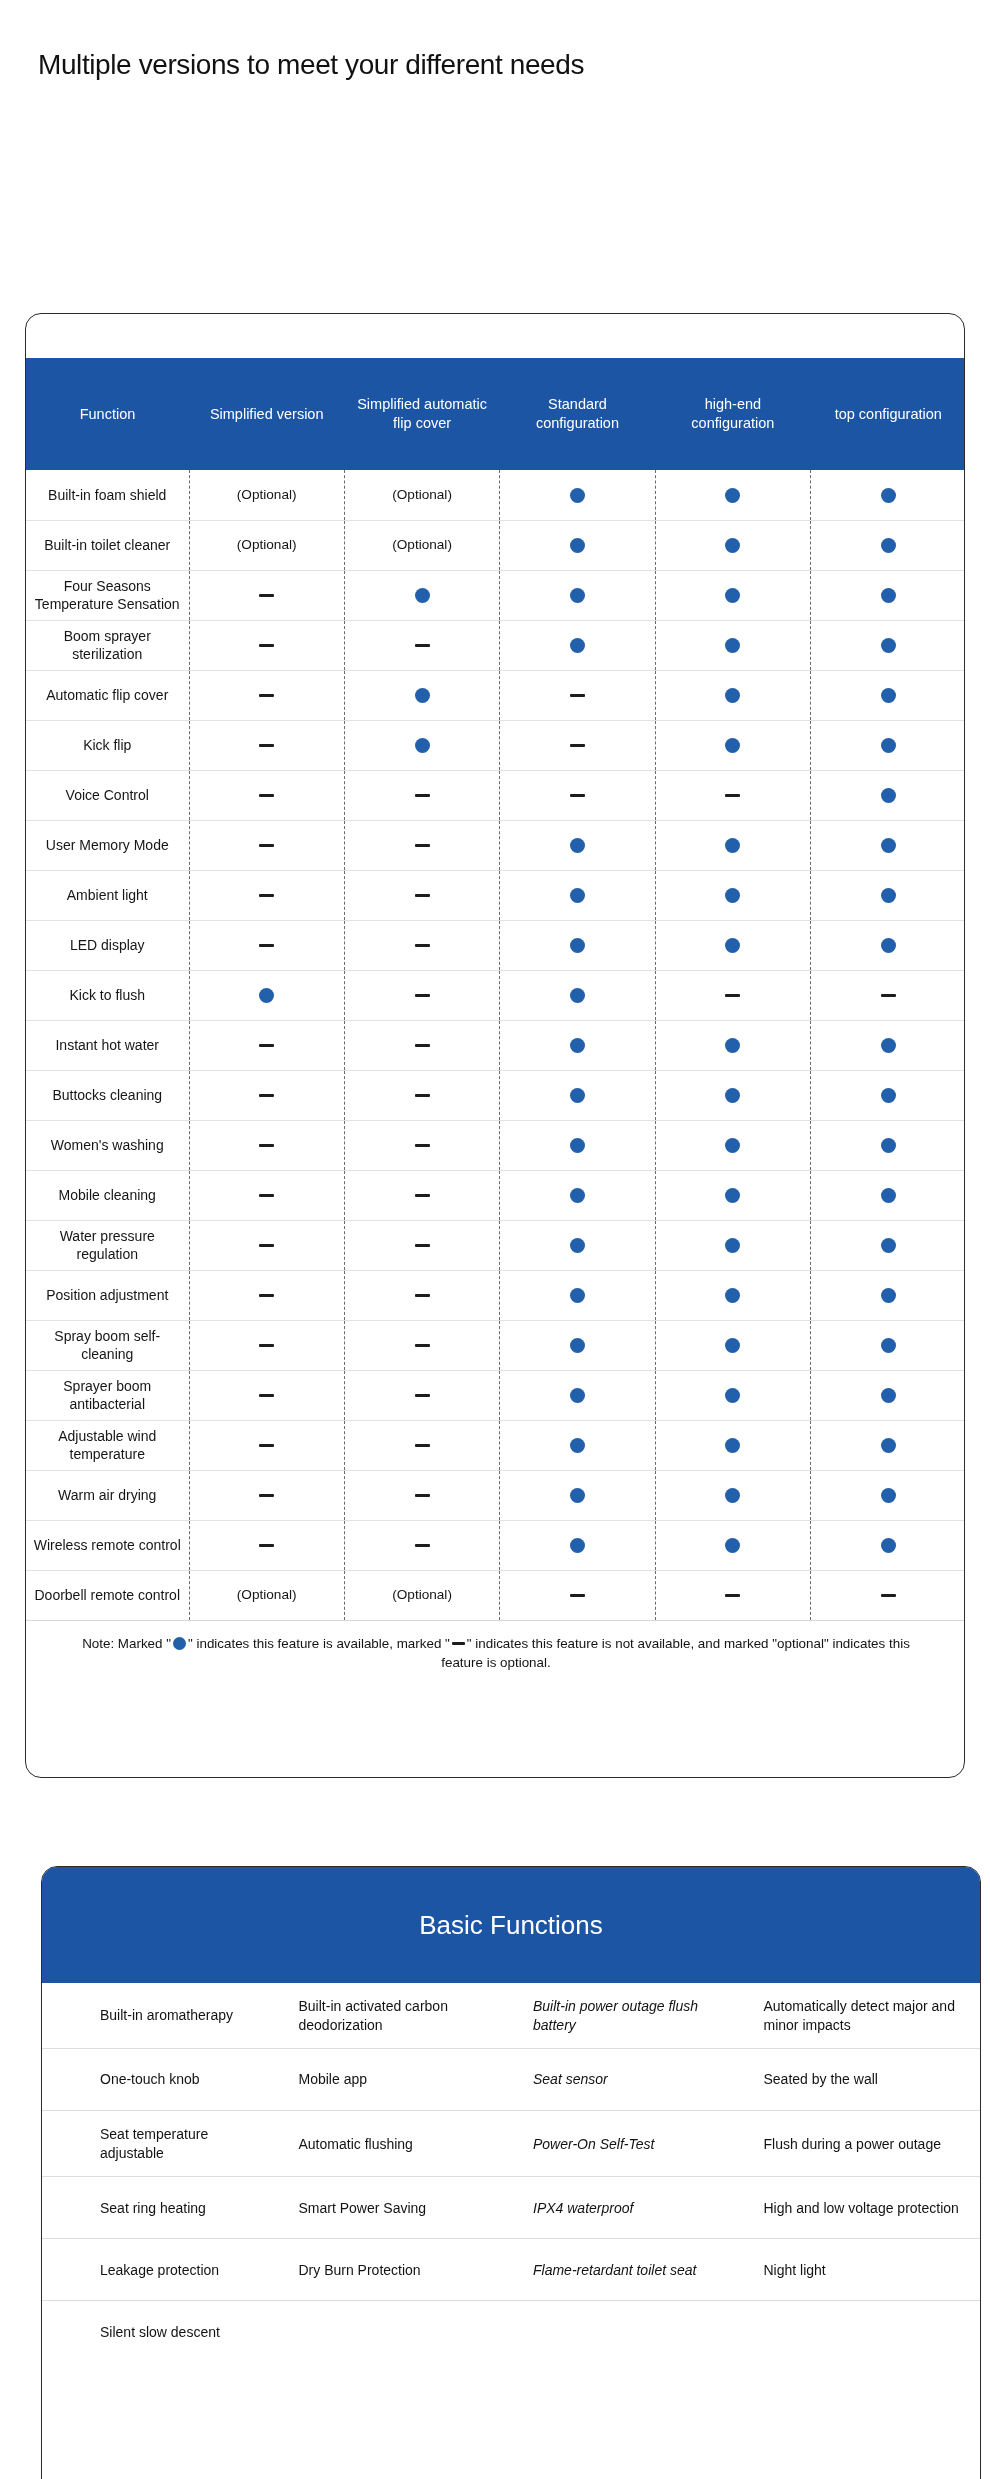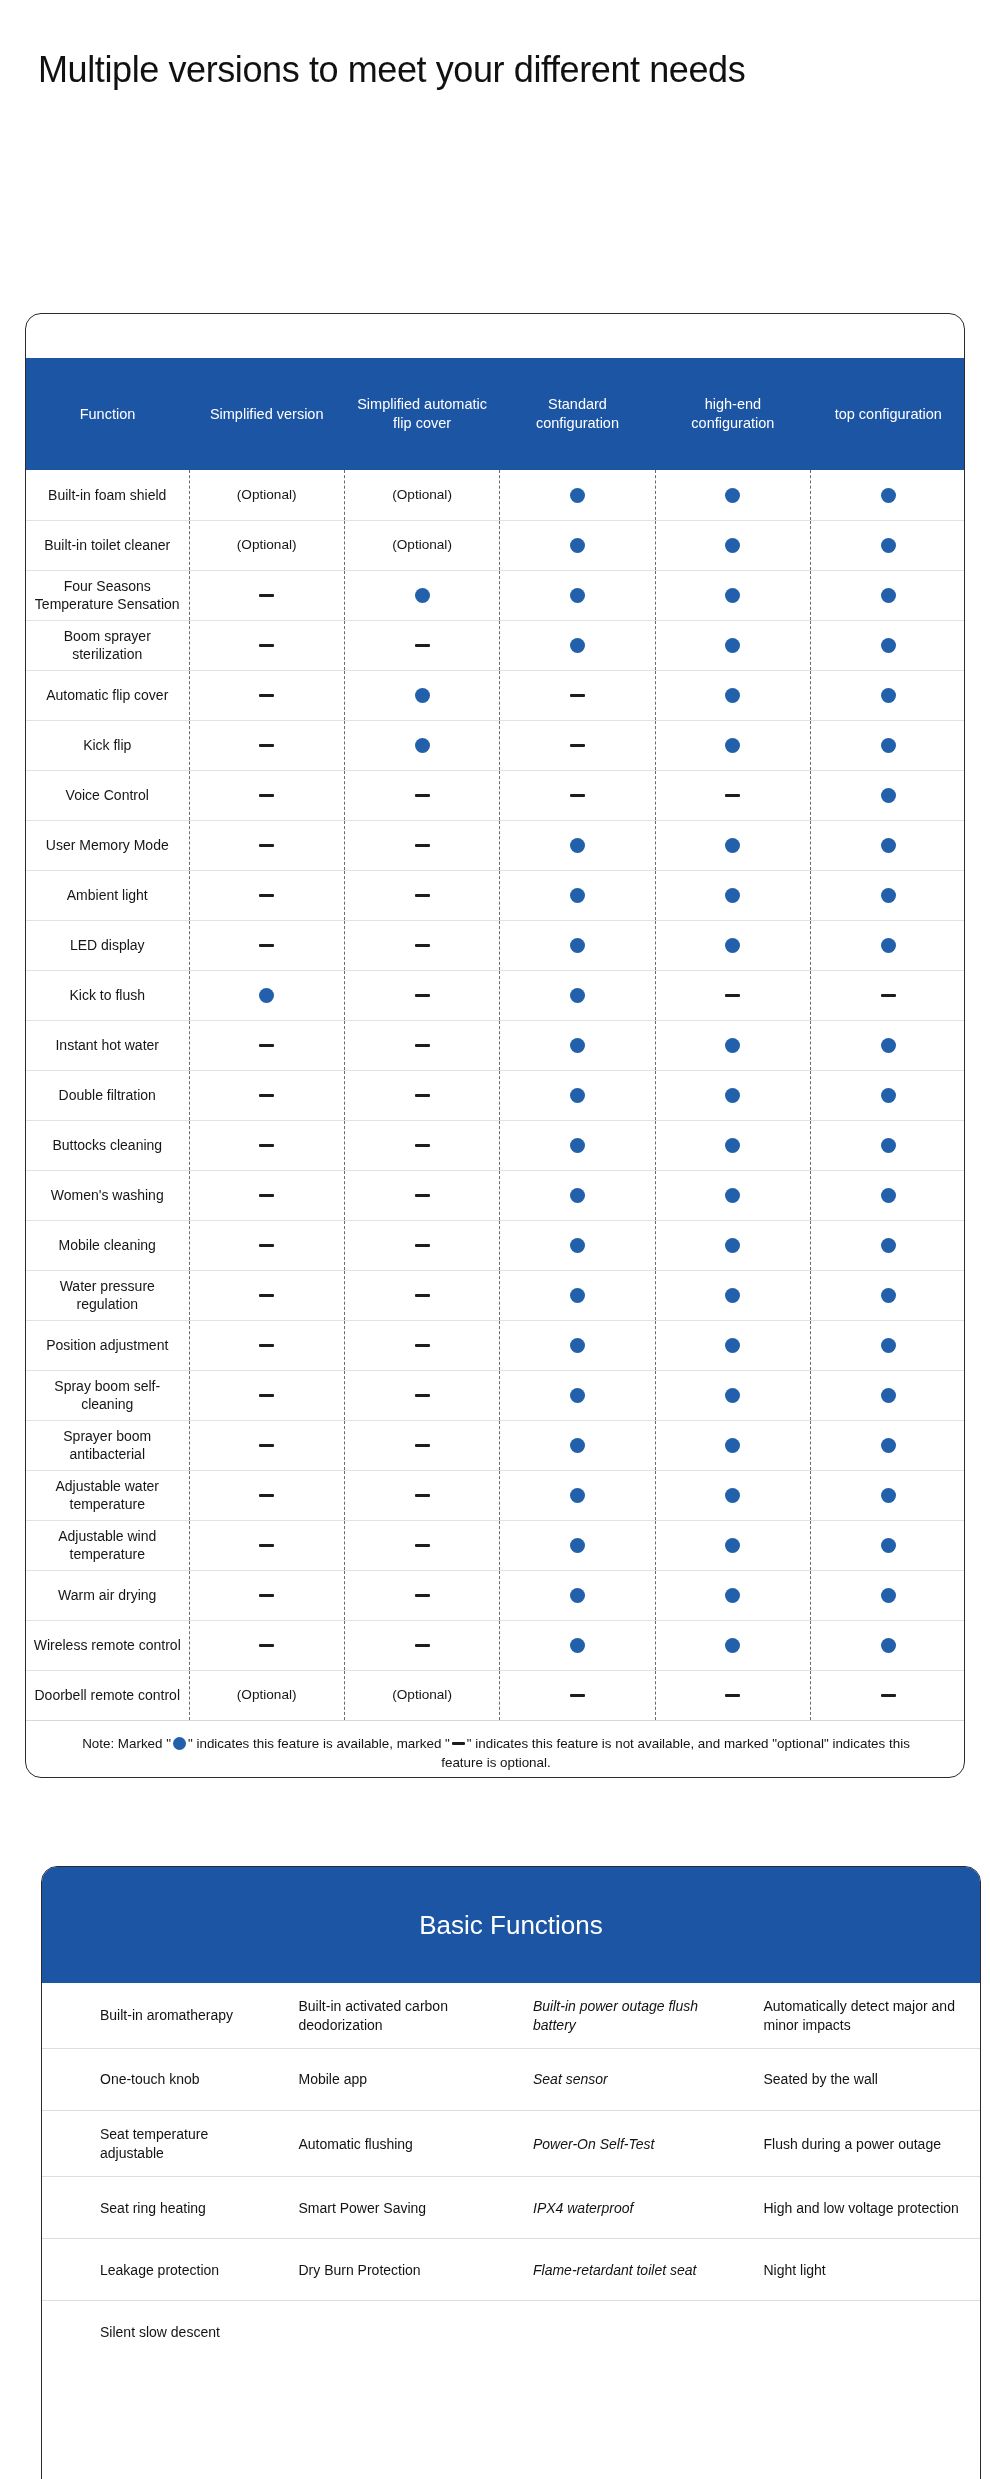--- a/index.html
+++ b/index.html
@@ -14,21 +14,21 @@
     position: relative;
     overflow: hidden;
   }
 
   
   .page-title {
     position: absolute;
     left: 38px;
     top: 48px;
     width: 800px;
-    font-size: 36px;
+    font-size: 28px;
     line-height: 1.22;
     font-weight: 400;
     letter-spacing: -0.4px;
     color: #111111;
   }
 
   
   .card {
     position: absolute;
     border: 1.6px solid #2b2b2b;
@@ -277,28 +277,20 @@
         </tr>
         <tr>
           <td class="fn-cell">Instant hot water</td>
           <td><span class="dash"></span></td>
           <td><span class="dash"></span></td>
           <td><span class="dot"></span></td>
           <td><span class="dot"></span></td>
           <td><span class="dot"></span></td>
         </tr>
         <tr>
-          <td class="fn-cell">Double filtration</td>
-          <td><span class="dash"></span></td>
-          <td><span class="dash"></span></td>
-          <td><span class="dot"></span></td>
-          <td><span class="dot"></span></td>
-          <td><span class="dot"></span></td>
-        </tr>
-        <tr>
           <td class="fn-cell">Buttocks cleaning</td>
           <td><span class="dash"></span></td>
           <td><span class="dash"></span></td>
           <td><span class="dot"></span></td>
           <td><span class="dot"></span></td>
           <td><span class="dot"></span></td>
         </tr>
         <tr>
           <td class="fn-cell">Women's washing</td>
           <td><span class="dash"></span></td>
@@ -334,28 +326,20 @@
         <tr>
           <td class="fn-cell">Spray boom self-cleaning</td>
           <td><span class="dash"></span></td>
           <td><span class="dash"></span></td>
           <td><span class="dot"></span></td>
           <td><span class="dot"></span></td>
           <td><span class="dot"></span></td>
         </tr>
         <tr>
           <td class="fn-cell">Sprayer boom antibacterial</td>
-          <td><span class="dash"></span></td>
-          <td><span class="dash"></span></td>
-          <td><span class="dot"></span></td>
-          <td><span class="dot"></span></td>
-          <td><span class="dot"></span></td>
-        </tr>
-        <tr>
-          <td class="fn-cell">Adjustable water temperature</td>
           <td><span class="dash"></span></td>
           <td><span class="dash"></span></td>
           <td><span class="dot"></span></td>
           <td><span class="dot"></span></td>
           <td><span class="dot"></span></td>
         </tr>
         <tr>
           <td class="fn-cell">Adjustable wind temperature</td>
           <td><span class="dash"></span></td>
           <td><span class="dash"></span></td>

